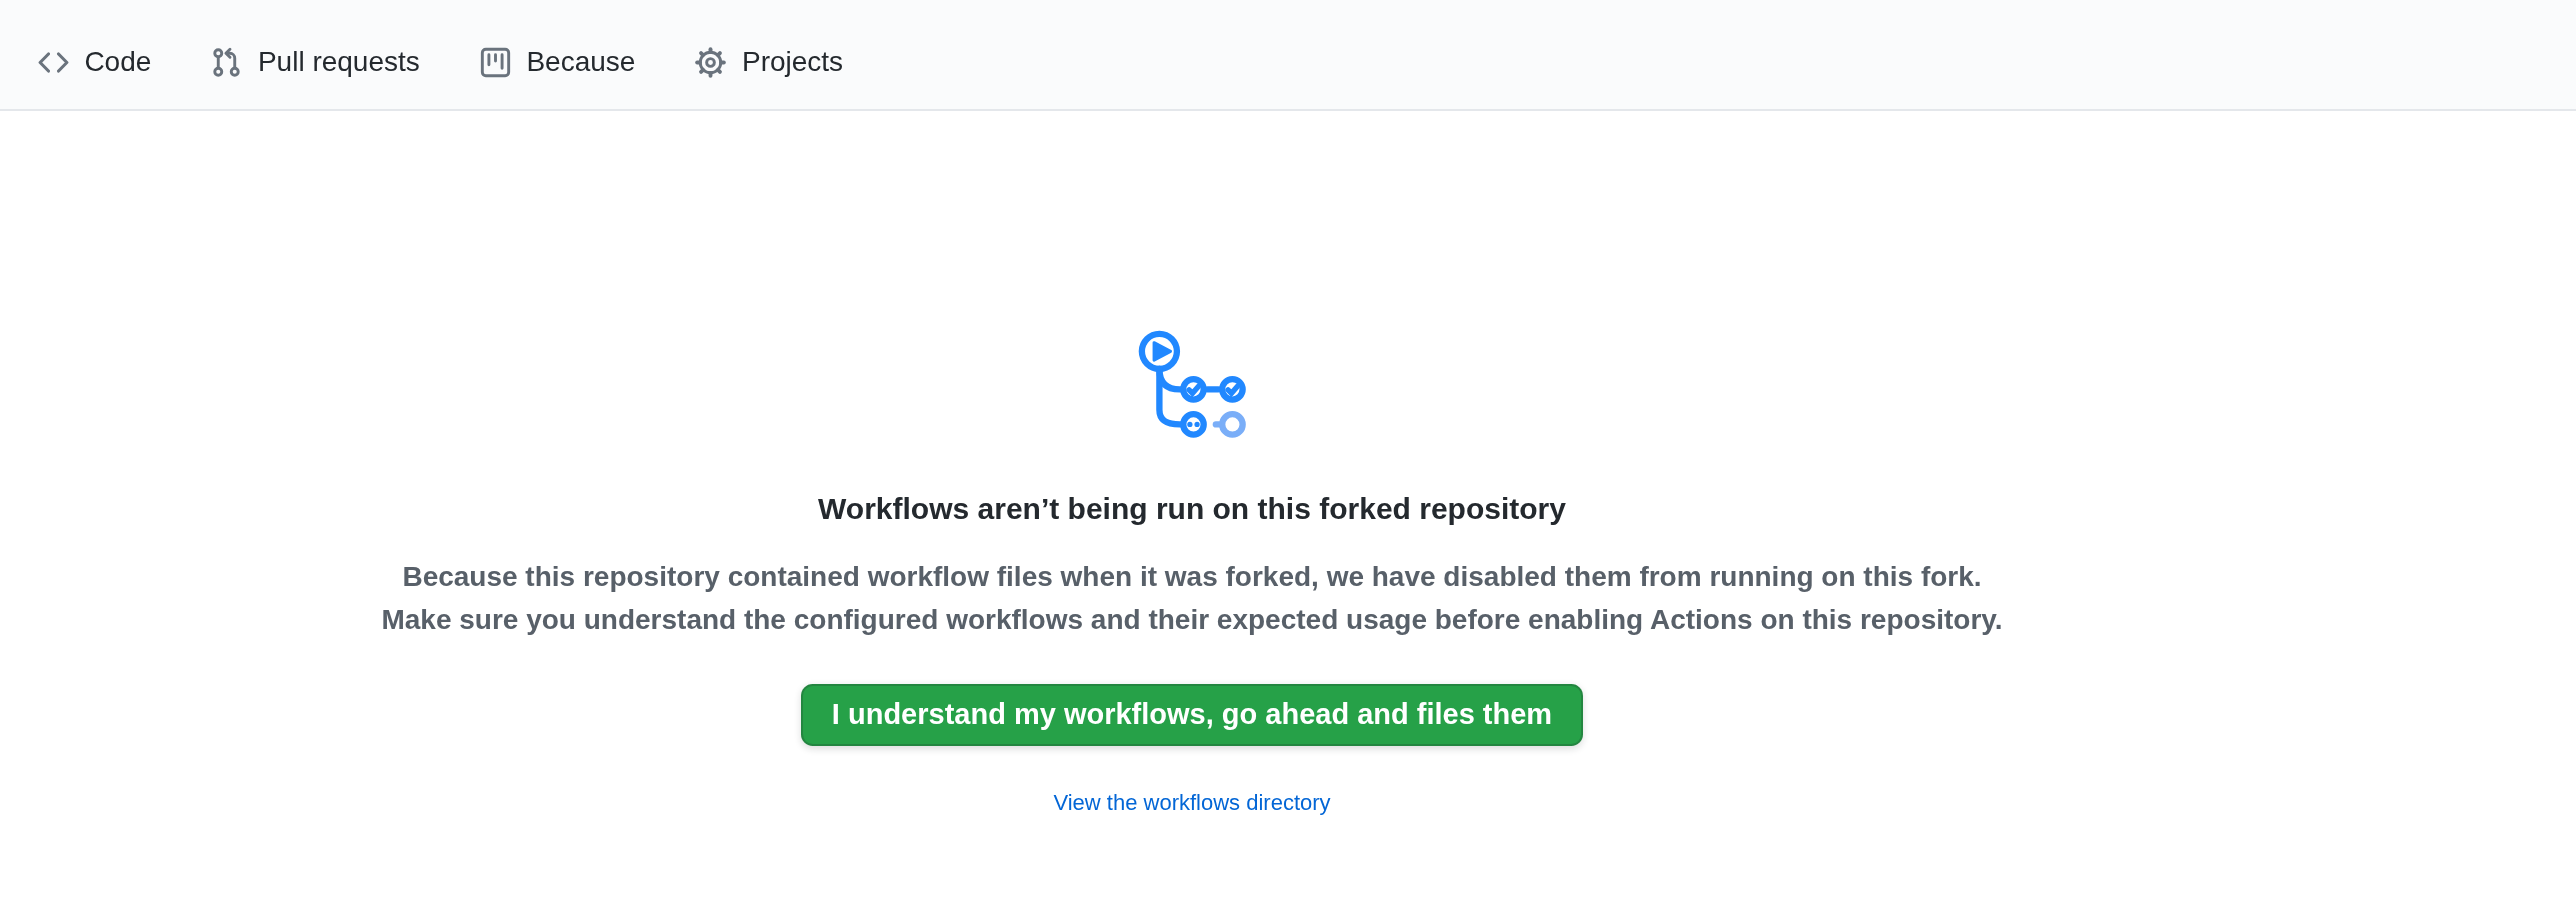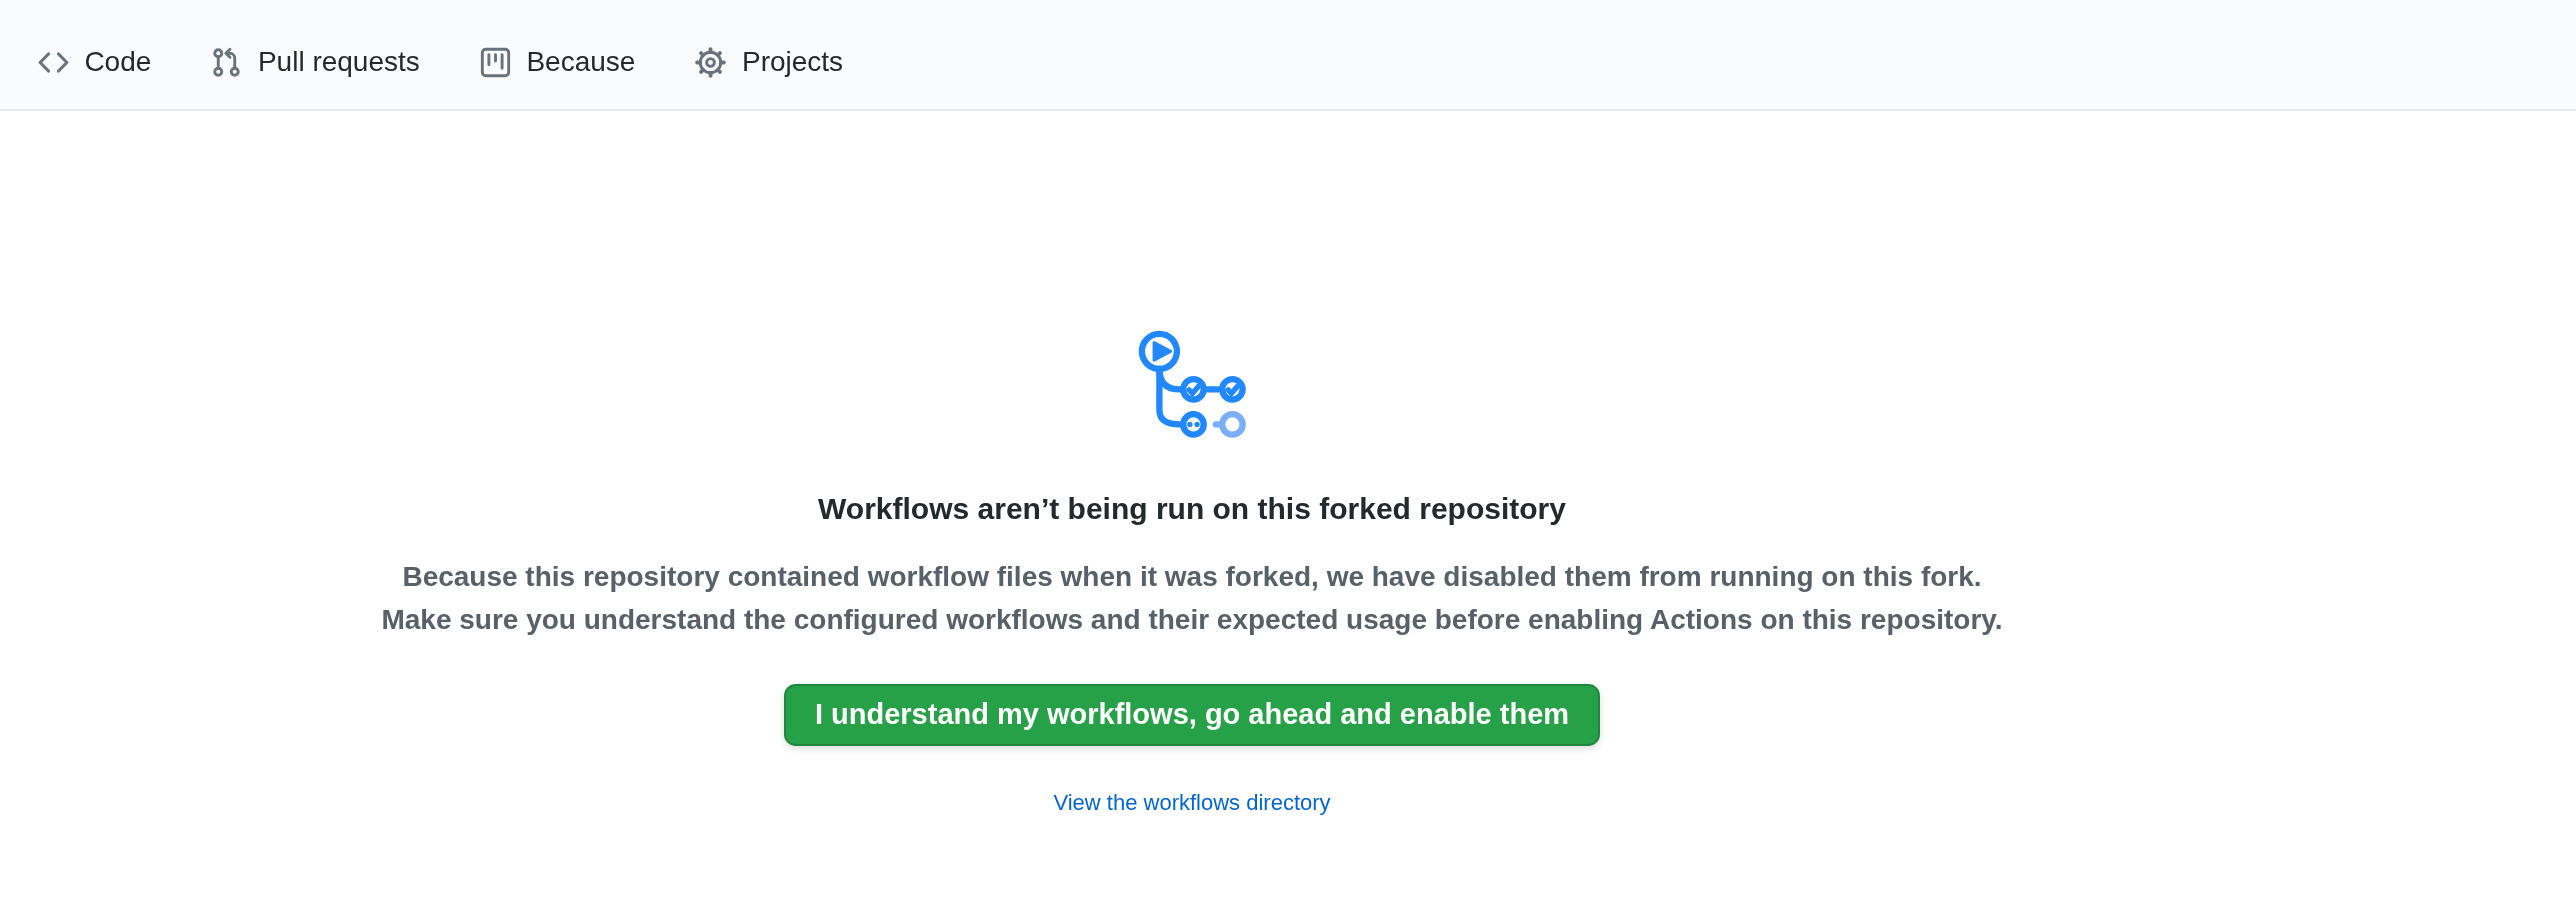--- a/index.html
+++ b/index.html
@@ -145,21 +145,21 @@
           <path d="M83 99 L86 99"></path>
         </g>
       </svg>
     </div>
 
     <h2 class="notice-title">Workflows aren’t being run on this forked repository</h2>
 
     <p class="notice-desc">Because this repository contained workflow files when it was forked, we have disabled them from running on this fork. Make sure you understand the configured workflows and their expected usage before enabling Actions on this repository.</p>
 
     <div>
-      <button class="enable-btn">I understand my workflows, go ahead and enable them</button>
+      <button class="enable-btn">I understand my workflows, go ahead and files them</button>
     </div>
 
     <div>
       <a class="dir-link">View the workflows directory</a>
     </div>
 
   </div>
 </main>
 
 

